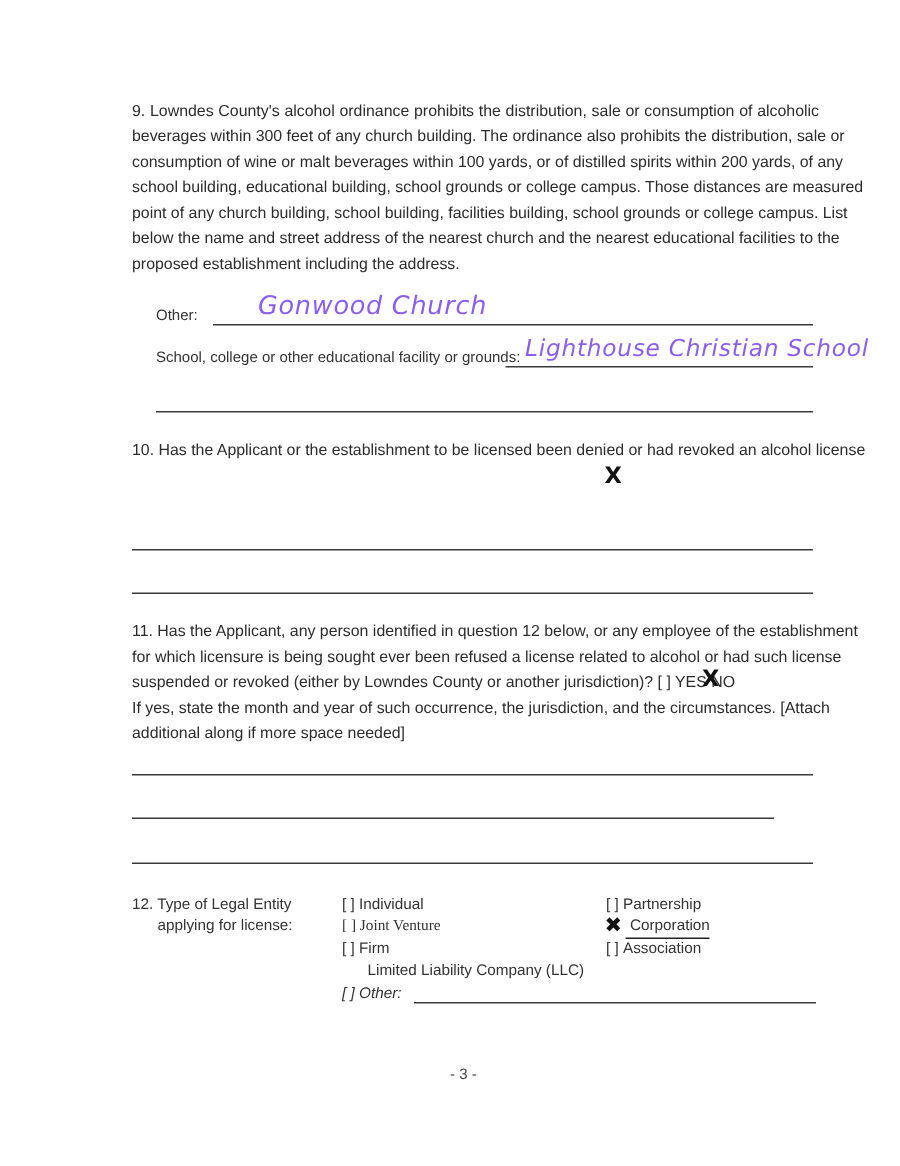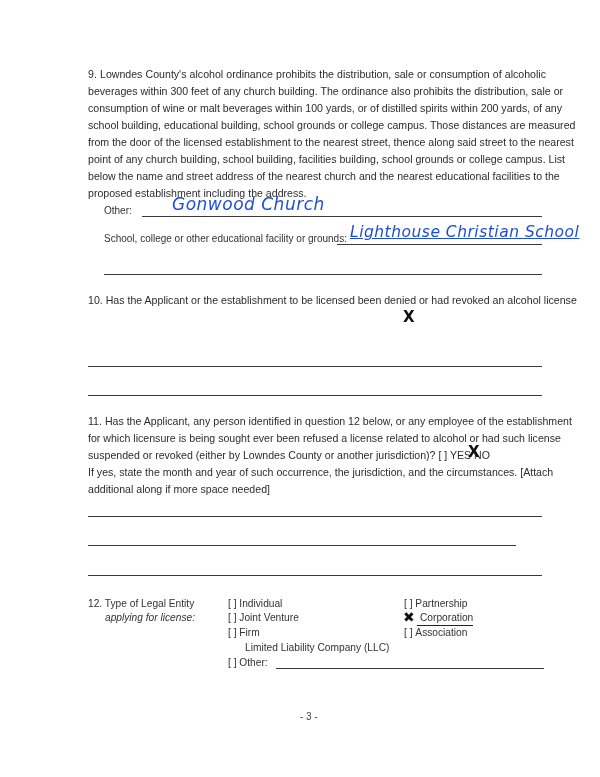--- a/index.html
+++ b/index.html
@@ -5,49 +5,48 @@
   html, body { margin:0; padding:0; }
   body { width:600px; height:777px; background:#ffffff; position:relative; overflow:hidden;
          font-family:"Liberation Sans", sans-serif; color:#2a2a2a; }
   .page { position:absolute; left:12px; top:0; width:487px; height:777px; }
   .para { position:absolute; left:76px; width:458px; font-size:10.6px; line-height:17px;
           text-align:justify; color:#2c2c2c; }
   .para .ln { display:block; white-space:nowrap; text-align-last:justify; }
   .para .ln.last { text-align-last:left; }
   .label { position:absolute; font-size:10px; color:#333; white-space:nowrap; }
   .rule { position:absolute; height:0; border-top:1px solid #3a3a3a; }
-  .hand { position:absolute; font-family:"DejaVu Sans", sans-serif; font-size:17px; color:#1d4ed8;
+  .hand { position:absolute; font-family:"DejaVu Sans", sans-serif; font-size:17px; color:#8b5cf6;
           white-space:nowrap; font-style:italic; letter-spacing:0.5px; }
   .opt { position:absolute; font-size:10.2px; color:#333; white-space:nowrap; }
   .mark { position:absolute; font-family:"DejaVu Sans", sans-serif; color:#111; font-weight:bold; }
   .pageno { position:absolute; left:288px; top:711px; font-size:10px; color:#444; }
 </style>
 </head>
 <body>
 
 <div class="page">
 
   <div class="para" style="top:66px;">
     <span class="ln">9.  Lowndes County's alcohol ordinance prohibits the distribution, sale or consumption of alcoholic</span>
     <span class="ln">beverages within 300 feet of any church building.  The ordinance also prohibits the distribution, sale or</span>
     <span class="ln">consumption of wine or malt beverages within 100 yards, or of distilled spirits within 200 yards, of any</span>
     <span class="ln">school building, educational building, school grounds or college campus.  Those distances are measured</span>
-    <span class="ln">from the door of the licensed establishment to the nearest street, thence along said street to the nearest</span>
     <span class="ln">point of any church building, school building, facilities building, school grounds or college campus.  List</span>
     <span class="ln">below the name and street address of the nearest church and the nearest educational facilities to the</span>
     <span class="ln last">proposed establishment including the address.</span>
   </div>
 
   <span class="label" style="left:92px; top:205px;">Other:</span>
   <div class="rule" style="left:130px; top:216px; width:400px;"></div>
   <span class="hand" style="left:160px; top:194px;">Gonwood Church</span>
 
   <span class="label" style="left:92px; top:233px;">School, college or other educational facility or grounds:</span>
   <div class="rule" style="left:325px; top:244px; width:205px;"></div>
-  <span class="hand" style="left:338px; top:223px; font-size:15.5px;text-decoration:underline;">Lighthouse Christian School</span>
+  <span class="hand" style="left:338px; top:223px; font-size:15.5px;">Lighthouse Christian School</span>
 
   <div class="rule" style="left:92px; top:274px; width:438px;"></div>
 
   <div class="para" style="top:292px;">
     <span class="ln">10.  Has the Applicant or the establishment to be licensed been denied or had revoked an alcohol license</span>
   </div>
   <span class="mark" style="left:391px; top:308px; font-size:15px;">X</span>
 
   <div class="rule" style="left:76px; top:366px; width:454px;"></div>
   <div class="rule" style="left:76px; top:395px; width:454px;"></div>
@@ -59,35 +58,35 @@
     <span class="ln">If yes, state the month and year of such occurrence, the jurisdiction, and the circumstances.  [Attach</span>
     <span class="ln last">additional along if more space needed]</span>
   </div>
   <span class="mark" style="left:456px; top:443px; font-size:15px;">X</span>
 
   <div class="rule" style="left:76px; top:516px; width:454px;"></div>
   <div class="rule" style="left:76px; top:545px; width:428px;"></div>
   <div class="rule" style="left:76px; top:575px; width:454px;"></div>
 
   <span class="opt" style="left:76px; top:598px;">12.  Type of Legal Entity</span>
-  <span class="opt" style="left:93px; top:612px;font-style:italic;">applying for license:</span>
+  <span class="opt" style="left:93px; top:612px;">applying for license:</span>
 
   <div class="opt" style="left:216px; top:598px;">
     <span>[ ]</span>&nbsp;<span>Individual</span>
   </div>
-  <div class="opt" style="left:216px; top:612px;">
+  <div class="opt" style="left:216px; top:612px;font-family:Liberation Serif, serif;">
     <span>[ ]</span>&nbsp;<span>Joint Venture</span>
   </div>
   <div class="opt" style="left:216px; top:627px;">
     <span>[ ]</span>&nbsp;<span>Firm</span>
   </div>
   <div class="opt" style="left:233px; top:642px;">
     <span>Limited Liability Company (LLC)</span>
   </div>
-  <div class="opt" style="left:216px; top:657px;">
+  <div class="opt" style="left:216px; top:657px;font-style:italic;">
     <span>[ ]</span>&nbsp;<span>Other:</span>
   </div>
   <div class="rule" style="left:264px; top:668px; width:268px;"></div>
 
   <div class="opt" style="left:392px; top:598px;">
     <span>[ ]</span>&nbsp;<span>Partnership</span>
   </div>
   <span class="mark" style="left:391px; top:609px; font-size:14px;">✖</span>
   <div class="opt" style="left:408px; top:612px;">
     <span>Corporation</span>

